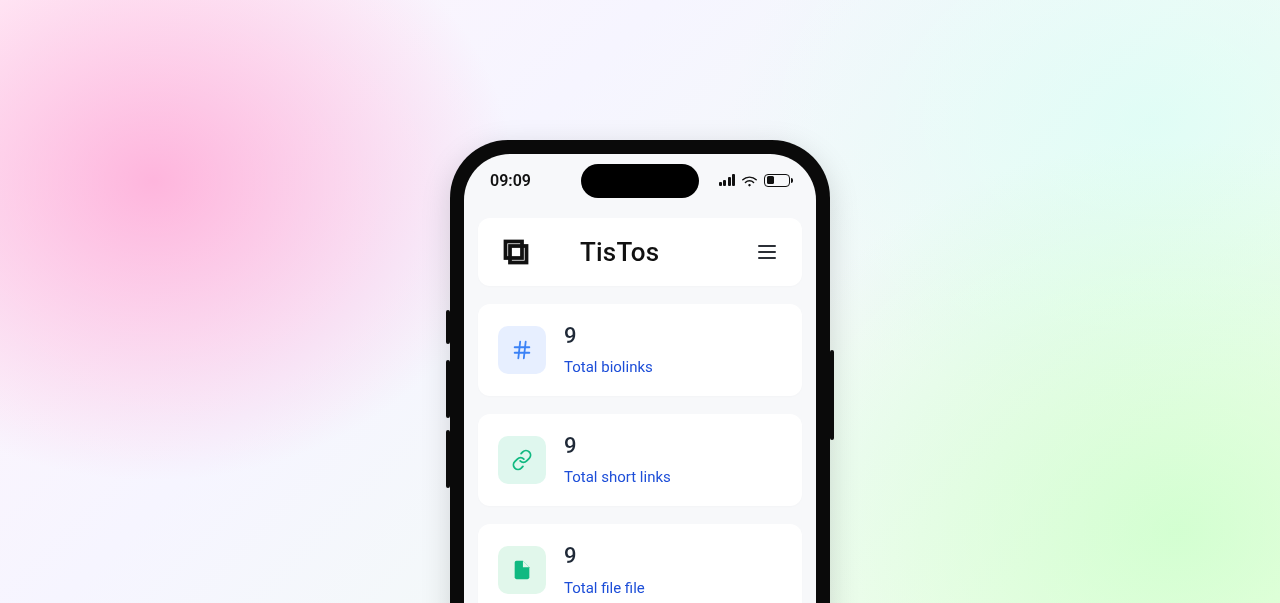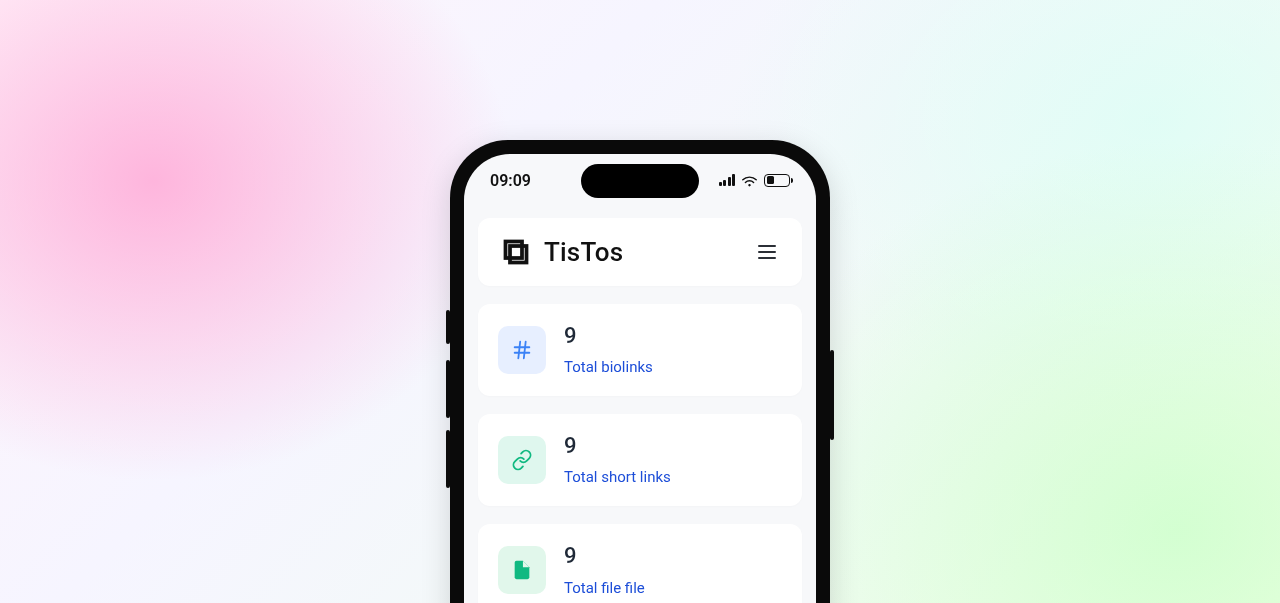--- a/index.html
+++ b/index.html
@@ -75,21 +75,21 @@
   .battery-fill { position: absolute; left: 1.5px; top: 1.5px; bottom: 1.5px; width: 30%; background: #111; border-radius: 1.5px; }
   .content { padding: 16px 14px 0; }
   .header-card {
     background: #fff;
     border-radius: 12px;
     padding: 16px 20px;
     display: flex; align-items: center; justify-content: space-between;
     box-shadow: 0 1px 2px rgba(0,0,0,0.02);
   }
   .brand { display: flex; align-items: center; gap: 10px; }
-  .brand-name { font-size: 26px; font-weight: 500; color: #111; letter-spacing: 0.2px; }
+  .brand-name { font-size: 26px; font-weight: 500; color: #111; letter-spacing: 0.2px; margin-left: 36px; }
   .logo svg { display: block; }
   .menu-btn { display: flex; flex-direction: column; gap: 4px; cursor: pointer; padding: 6px; }
   .menu-btn span { width: 18px; height: 2px; background: #2b2f36; border-radius: 1px; display: block; }
   .stat-card {
     background: #fff;
     border-radius: 12px;
     padding: 20px;
     margin-top: 18px;
     display: flex; align-items: center; gap: 18px;
     box-shadow: 0 1px 2px rgba(0,0,0,0.02);

